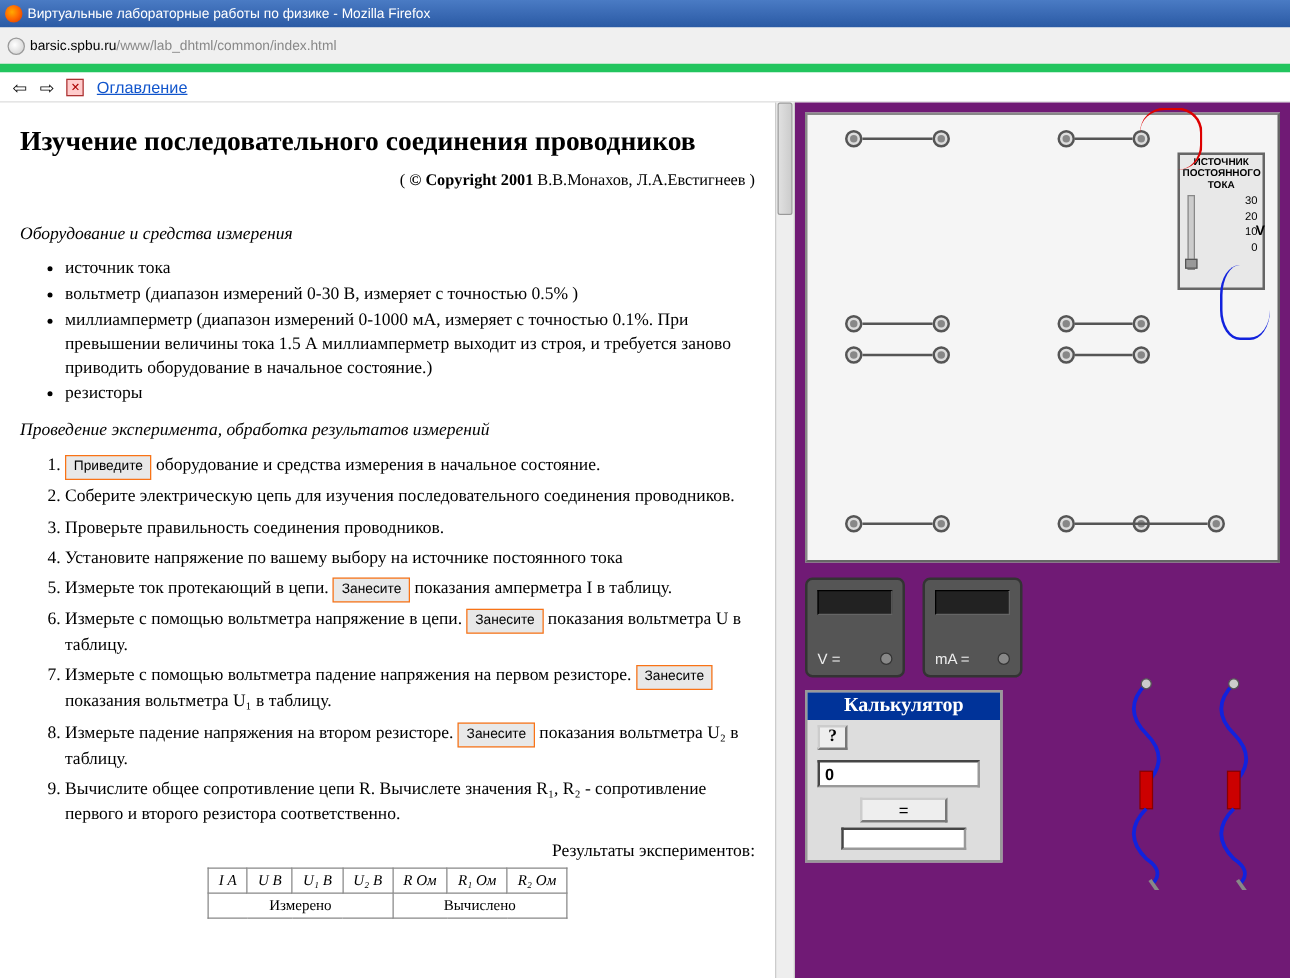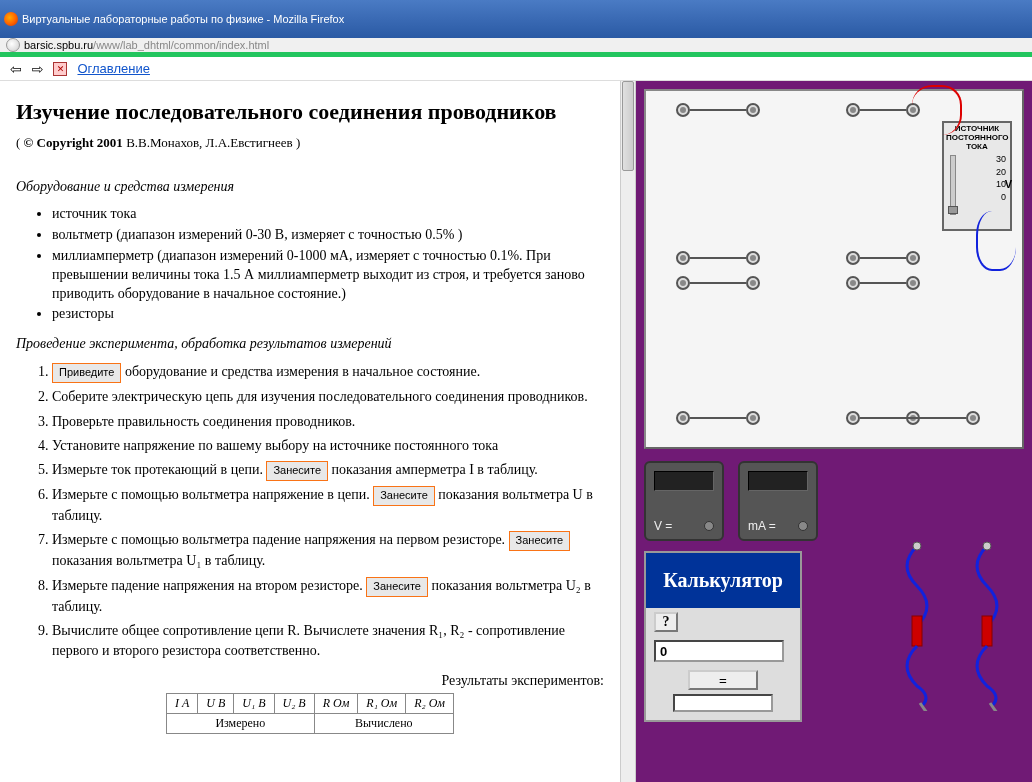--- a/index.html
+++ b/index.html
@@ -1,33 +1,33 @@
 <!DOCTYPE html>
 <html><head>
 <meta charset="utf-8">
 <style>
 *{box-sizing:border-box;margin:0;padding:0}
 body{font-family:"Times New Roman",serif;font-size:14px;background:#fff;overflow:hidden}
-.titlebar{background:linear-gradient(to bottom,#4a7bc4 0%,#3a6ab4 50%,#2a5aa4 100%);height:38px;display:flex;align-items:center;padding:0 4px;color:#fff;font-family:Tahoma,sans-serif;font-size:11px}
+.titlebar{background:linear-gradient(to bottom,#4a7bc4 0%,#3a6ab4 50%,#2a5aa4 100%);height:22px;display:flex;align-items:center;padding:0 4px;color:#fff;font-family:Tahoma,sans-serif;font-size:11px}
 .ff-icon{width:14px;height:14px;background:radial-gradient(circle at 40% 40%,#ffaa00,#ff6600,#cc3300);border-radius:50%;margin-right:4px}
-.addrbar{height:19px;background:#f0f0f0;border-bottom:5px solid #22c55e;display:flex;align-items:center;padding:2px 6px;font-family:Tahoma,sans-serif;font-size:11px}
+.addrbar{height:36px;background:#f0f0f0;border-bottom:7px solid #22c55e;display:flex;align-items:center;padding:2px 6px;font-family:Tahoma,sans-serif;font-size:11px}
 .globe{width:14px;height:14px;border-radius:50%;background:radial-gradient(circle at 40% 40%,#fff,#ccc);border:1px solid #999;margin-right:4px}
 .url-host{color:#000}
 .url-path{color:#888}
 .nav-toolbar{height:24px;background:#fff;border-bottom:1px solid #ddd;display:flex;align-items:center;gap:10px;padding:0 10px;font-family:Arial,sans-serif;font-size:13px}
 .nav-arrow{font-size:14px;cursor:pointer}
 .stop-btn{width:14px;height:14px;border:1px solid #a33;background:#fcc;display:flex;align-items:center;justify-content:center;font-size:9px;color:#a00;cursor:pointer}
 .toc-link{color:#1155cc;text-decoration:underline;cursor:pointer}
 .main{display:flex;height:calc(782px - 68px)}
 .left{flex:0 0 620px;padding:10px 16px;overflow-y:auto;position:relative}
 .scrollbar-left{width:16px;background:#eee;border-left:1px solid #ccc;border-right:1px solid #ccc;position:relative}
 .scroll-thumb{position:absolute;top:0;left:1px;width:12px;height:90px;background:linear-gradient(to right,#e0e0e0,#ccc);border:1px solid #999;border-radius:2px}
 .right{flex:1;background:#701a75;position:relative;padding:8px}
 h1{font-size:22px;font-weight:bold;margin:8px 0 10px;text-align:left}
-.copyright{text-align:left;margin-bottom:28px;font-size:13px}
+.copyright{text-align:right;margin-bottom:28px;font-size:13px}
 .section-head{font-style:italic;margin:12px 0 10px;font-size:14px}
 ul{margin:4px 0 10px 36px}
 ul li{margin:2px 0;line-height:1.35}
 ol{margin:4px 0 10px 36px}
 ol li{margin:4px 0;line-height:1.45}
 .btn{display:inline-block;background:#e8e8e8;border:1px solid #f97316;padding:1px 6px;font-family:Arial,sans-serif;font-size:11px;cursor:pointer;vertical-align:baseline}
 .results-title{text-align:right;margin:12px 0 4px}
 table.results{margin:0 auto;border-collapse:collapse}
 table.results td,table.results th{border:1px solid #888;padding:2px 8px;font-size:12px;font-style:italic;text-align:center}
 table.results .group{font-style:normal}
@@ -41,21 +41,21 @@
 .psu-slider{position:absolute;left:6px;top:32px;width:6px;height:60px;background:#ccc;border:1px solid #888}
 .psu-knob{position:absolute;width:10px;height:8px;background:#999;border:1px solid #555;left:-3px;top:50px}
 .wire-red{position:absolute;border:2px solid #d00;border-radius:40%;pointer-events:none}
 .wire-blue{position:absolute;border:2px solid #12d;border-radius:40%;pointer-events:none}
 .meters{display:flex;gap:14px;margin-top:12px}
 .meter{width:80px;height:80px;background:#555;border:2px solid #333;border-radius:6px;position:relative;color:#eee;font-family:Arial;font-size:11px}
 .meter-disp{position:absolute;top:8px;left:8px;right:8px;height:20px;background:#222;border:1px inset #111}
 .meter-lbl{position:absolute;bottom:6px;left:8px;font-size:12px}
 .meter-knob{position:absolute;bottom:8px;right:8px;width:10px;height:10px;border-radius:50%;background:#888;border:1px solid #333}
 .calc{width:158px;background:#ddd;border:2px solid #999;margin-top:10px;padding-bottom:8px}
-.calc-title{background:#003399;color:#fff;font-weight:bold;font-family:"Times New Roman";font-size:20px;text-align:center;padding:16px}
+.calc-title{background:#003399;color:#fff;font-weight:bold;font-family:"Times New Roman";font-size:16px;text-align:center;padding:2px}
 .calc-row{padding:4px 8px}
 .calc-help{width:24px;height:20px;background:#eee;border:2px outset #ccc;font-weight:bold;text-align:center;cursor:pointer}
 .calc-input{width:130px;height:22px;background:#fff;border:2px inset #999;padding:2px 4px;font-weight:bold;font-size:13px}
 .calc-eq{width:70px;height:20px;margin:4px auto;background:#eee;border:2px outset #ccc;text-align:center;display:block;cursor:pointer}
 .calc-out{width:100px;height:18px;margin:0 auto;background:#fff;border:2px inset #999;display:block}
 .probes{position:absolute;right:20px;top:460px;display:flex;gap:20px}
 .probe{width:50px;height:170px;position:relative}
 .probe svg{width:100%;height:100%}
 </style>
 </head>

